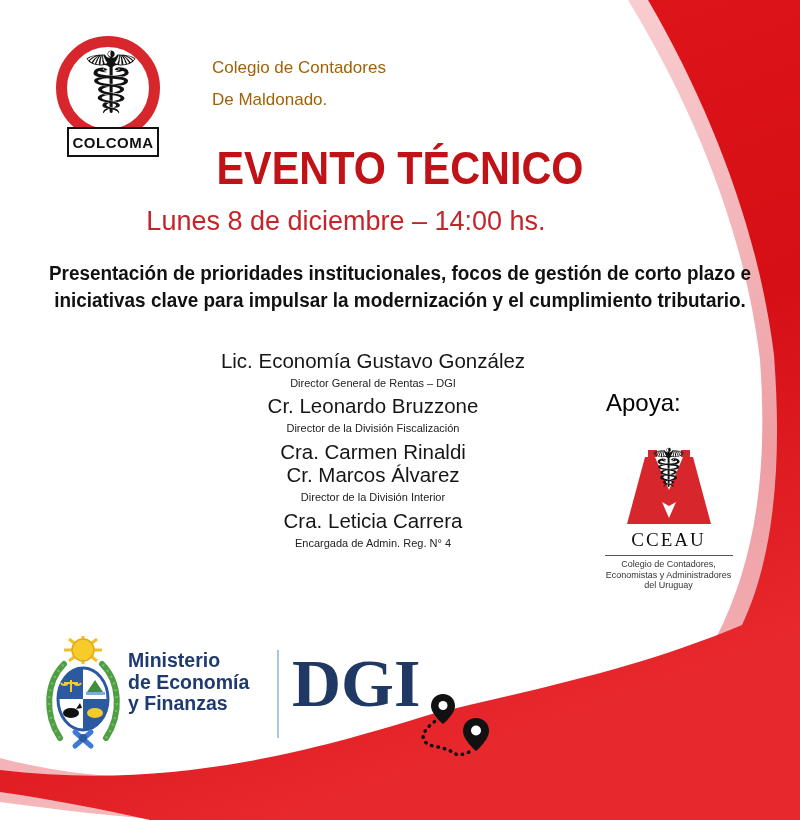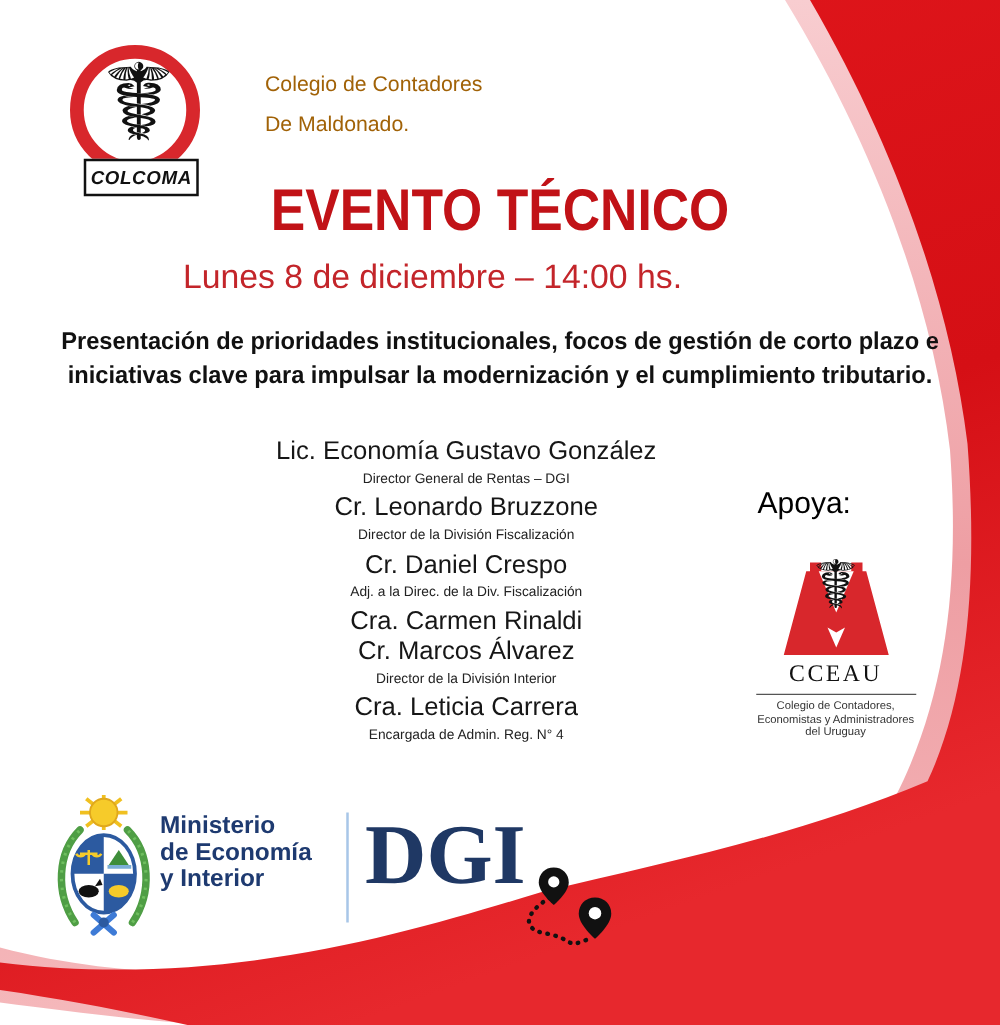--- a/index.html
+++ b/index.html
@@ -17,21 +17,21 @@
     position:absolute;left:4px;top:2px;width:104px;height:104px;
     border:11px solid #D8272C;border-radius:50%;box-sizing:border-box;background:#fff;
   }
   .colcoma .cad{
     position:absolute;left:0;top:-6px;width:118px;text-align:center;
     font-size:86px;line-height:110px;color:#111;z-index:2;
   }
   .colcoma .box{
     position:absolute;left:15px;top:93px;width:88px;height:26px;z-index:3;
     background:#fff;border:2px solid #111;display:flex;align-items:center;justify-content:center;
-    font-weight:700;font-size:15px;letter-spacing:.5px;color:#111;font-style:italic;
+    font-weight:700;font-size:15px;letter-spacing:.5px;color:#111;
   }
   .orgname{position:absolute;left:212px;top:52px;font-size:17px;line-height:32px;color:#a16207;}
 
   .title{
     position:absolute;left:0;top:140px;width:800px;text-align:center;
     font-size:47px;font-weight:800;letter-spacing:0px;color:#C11217;
     transform:scaleX(.88);transform-origin:400px 0;
   }
   .datetime{
     position:absolute;left:0;top:206px;width:692px;text-align:center;
@@ -139,24 +139,20 @@
     <div class="speakers">
       <div>
         <div class="name">Lic. Economía Gustavo González</div>
         <div class="role">Director General de Rentas – DGI</div>
       </div>
       <div>
         <div class="name">Cr. Leonardo Bruzzone</div>
         <div class="role">Director de la División Fiscalización</div>
       </div>
       <div>
-        <div class="name">Cr. Daniel  Crespo</div>
-        <div class="role">Adj. a la Direc. de la Div. Fiscalización</div>
-      </div>
-      <div>
         <div class="name">Cra. Carmen Rinaldi</div>
       </div>
       <div>
         <div class="name">Cr. Marcos Álvarez</div>
         <div class="role">Director de la División Interior</div>
       </div>
       <div>
         <div class="name">Cra. Leticia Carrera</div>
         <div class="role">Encargada de Admin. Reg. N° 4</div>
       </div>
@@ -214,21 +210,21 @@
 
       <ellipse cx="55" cy="79" rx="8" ry="5" fill="#F6CB2A"></ellipse>
 
       <path d="M35,98 l16,14 M51,98 l-16,14" stroke="#3E7BD6" stroke-width="5" stroke-linecap="round"></path>
       <circle cx="43" cy="104" r="4" fill="#2C5AA0"></circle>
     </svg>
 
     <div class="ministry-text">
       <div>Ministerio</div>
       <div>de Economía</div>
-      <div>y Interior</div>
+      <div>y Finanzas</div>
     </div>
 
     <div class="vdivider"></div>
 
     <div class="dgi">DGI</div>
 
     <svg class="pins" width="90" height="90" viewBox="0 0 90 90">
       <path d="M24,32 C4,44 0,58 22,61 C46,66 34,74 58,64" fill="none" stroke="#111" stroke-width="3.5" stroke-dasharray="0.5 6" stroke-linecap="round"></path>
       <g>
         <path d="M27,8 C20,8 15,13 15,20 C15,28 27,38 27,38 C27,38 39,28 39,20 C39,13 34,8 27,8 Z" fill="#111"></path>

